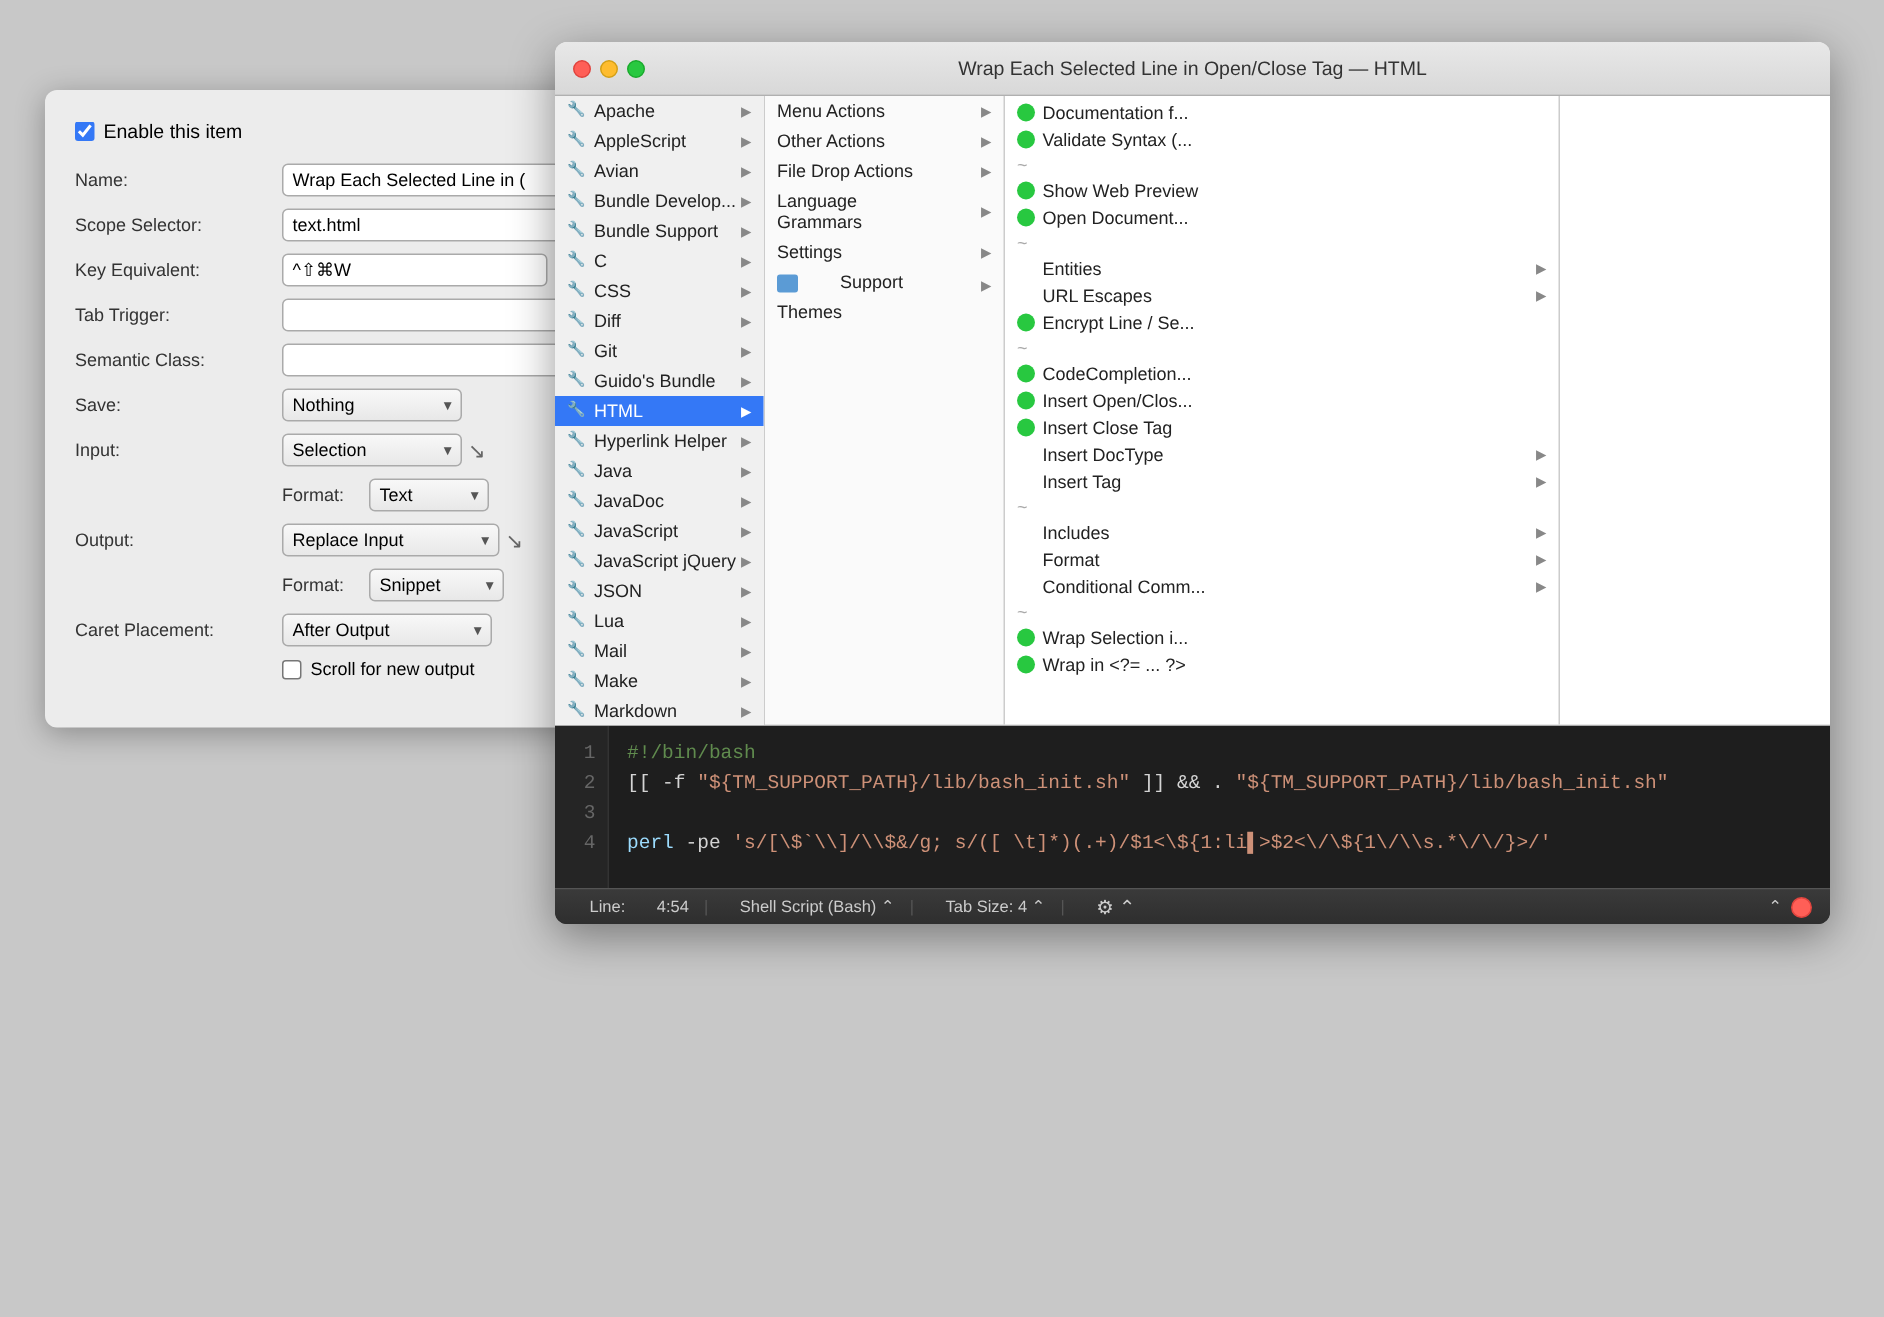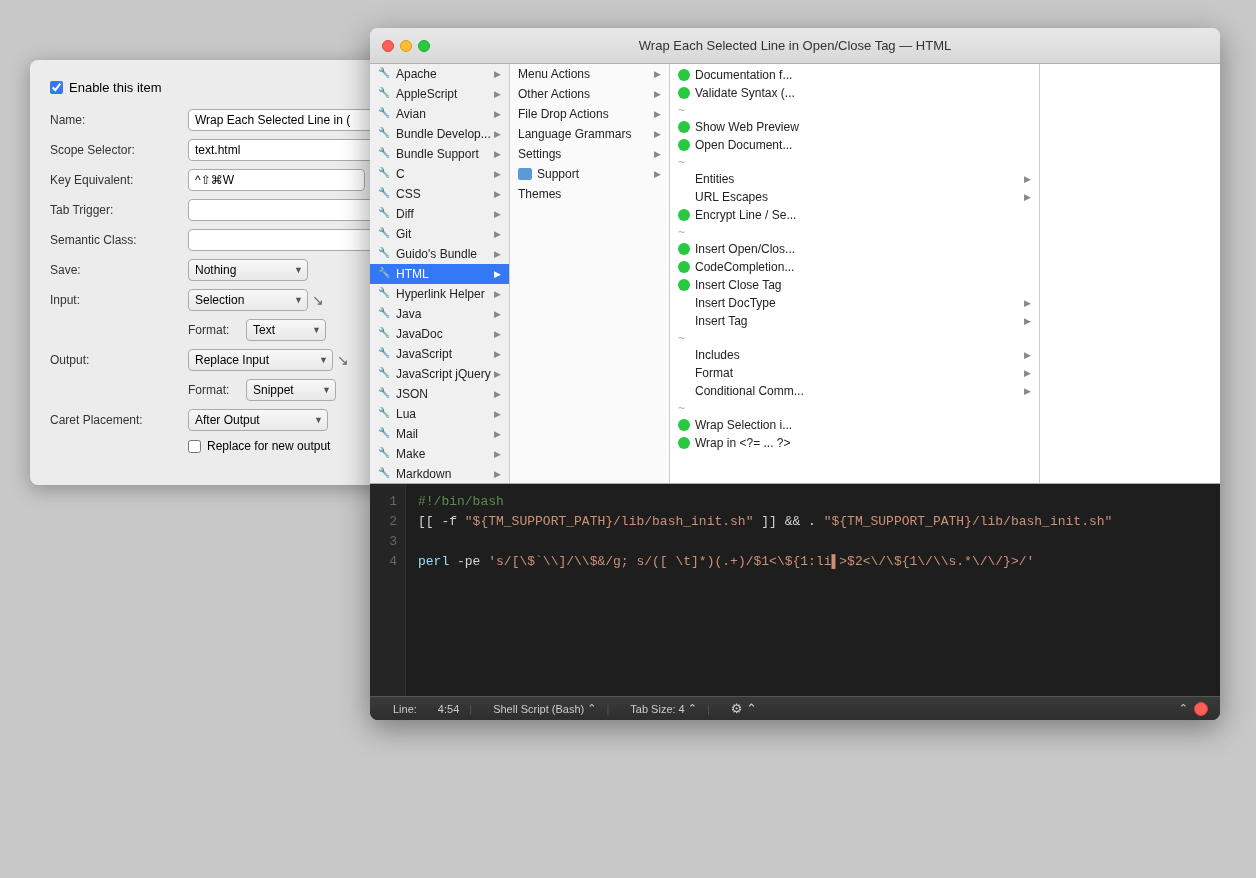--- a/index.html
+++ b/index.html
@@ -127,21 +127,21 @@
       color: #666;
       margin-left: 4px;
     }
 
     
     .main-window {
       position: absolute;
       left: 370px;
       top: 28px;
       width: 850px;
-      height: 692px;
+      height: 588px;
       background: #f0f0f0;
       border-radius: 8px;
       box-shadow: 0 8px 30px rgba(0,0,0,0.4);
       overflow: hidden;
       display: flex;
       flex-direction: column;
     }
 
     .title-bar {
       background: linear-gradient(to bottom, #e8e8e8, #d8d8d8);
@@ -227,20 +227,21 @@
       background: #fafafa;
       overflow-y: auto;
     }
     .submenu-item {
       display: flex;
       align-items: center;
       padding: 3px 8px;
       cursor: pointer;
       font-size: 12px;
       color: #222;
+      gap: 23px;
     }
 
     
     .items-col {
       flex: 1;
       border-right: 1px solid #ccc;
       background: #fff;
       overflow-y: auto;
       padding: 2px 0;
     }
@@ -461,21 +462,21 @@
         <option>Select Output</option>
         <option>Interpolate by char</option>
         <option>Interpolate by line</option>
       </select>
       <span class="select-arrow">▼</span>
     </div>
   </div>
 
   <div class="scroll-row">
     <input type="checkbox" style="">
-    <span>Replace for new output</span>
+    <span>Scroll for new output</span>
   </div>
 </div>
 
 <div class="main-window">
   <div class="title-bar">
     <div class="traffic-lights">
       <div class="traffic-light tl-close"></div>
       <div class="traffic-light tl-min"></div>
       <div class="traffic-light tl-max"></div>
     </div>
@@ -608,21 +609,21 @@
             <span class="bundle-arrow">▶</span>
         </div>
         <div class="submenu-item">
           <span>Language Grammars</span>
             <span class="bundle-arrow">▶</span>
         </div>
         <div class="submenu-item">
           <span>Settings</span>
             <span class="bundle-arrow">▶</span>
         </div>
-        <div class="submenu-item" style="display:flex;align-items:center;">
+        <div class="submenu-item" style="display:flex;align-items:flex-end;">
           <span style="display:inline-block;width:14px;height:12px;background:#5b9bd5;border-radius:2px;margin-right:5px;"></span>
           <span>Support</span>
             <span class="bundle-arrow">▶</span>
         </div>
         <div class="submenu-item">
           <span>Themes</span>
         </div>
       </div>
 
       <div class="items-col">
@@ -654,25 +655,25 @@
           <span>URL Escapes</span>
             <span class="item-arrow">▶</span>
         </div>
         <div class="item-entry">
           <div class="item-dot dot-green"></div>
           <span>Encrypt Line / Se...</span>
         </div>
         <div class="item-divider">~</div>
         <div class="item-entry">
           <div class="item-dot dot-green"></div>
+          <span>CodeCompletion...</span>
+        </div>
+        <div class="item-entry">
+          <div class="item-dot dot-green"></div>
           <span>Insert Open/Clos...</span>
-        </div>
-        <div class="item-entry">
-          <div class="item-dot dot-green"></div>
-          <span>CodeCompletion...</span>
         </div>
         <div class="item-entry">
           <div class="item-dot dot-green"></div>
           <span>Insert Close Tag</span>
         </div>
         <div class="item-entry">
           <span style="width:17px"></span>
           <span>Insert DocType</span>
             <span class="item-arrow">▶</span>
         </div>

